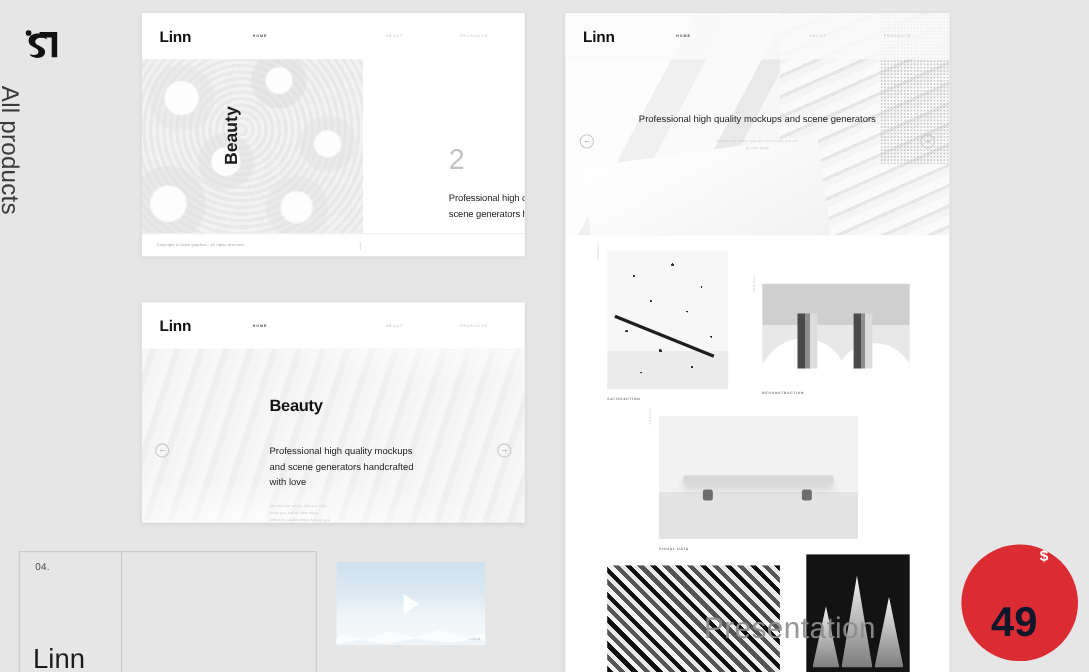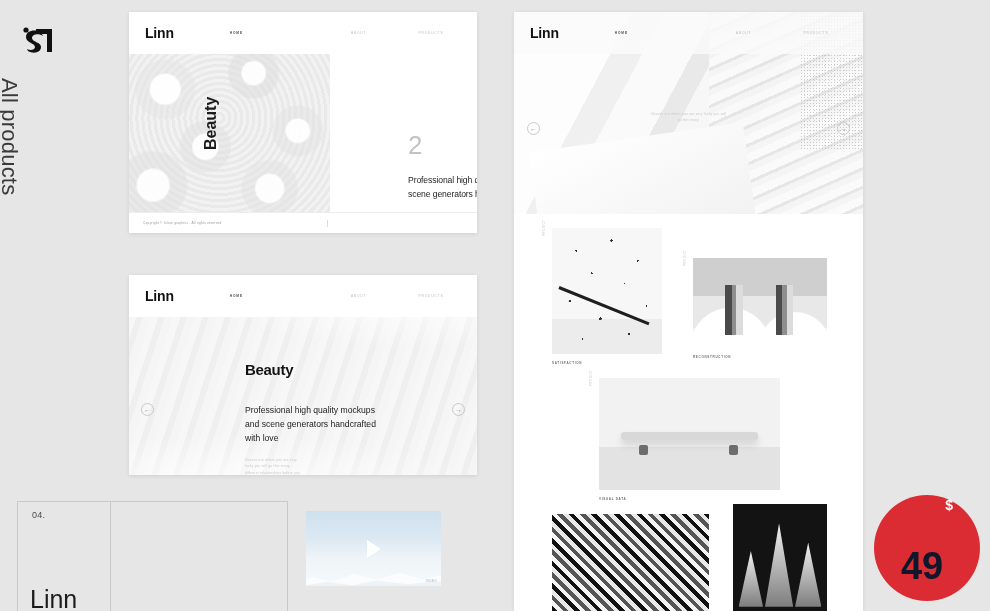--- a/index.html
+++ b/index.html
@@ -395,20 +395,21 @@
         <div class="navlinks">
           <span class="navlink active">HOME</span>
           <span class="navlink">ABOUT</span>
           <span class="navlink">PRODUCTS</span>
 
         </div>
 
       </div>
 
       <div class="rp-hero-text">
+        <div class="h">Professional high quality mockups and scene generators</div>
         <div class="t tiny-copy">Choose are where you are very lucky you will go this many</div>
       </div>
       <div class="rp-left-arrow arrow-circle">←</div>
       <div class="rp-right-arrow arrow-circle">→</div>
     </div>
 
     <div class="rp-grid" style="height:397px">
 
       <div class="gi ph-splatter" style="left:38px; top:14px; width:110px; height:126px;">
         <span class="vlab">PROJECT</span>
@@ -433,19 +434,20 @@
       <div class="gi ph-geo" style="left:38px; top:300px; width:157px; height:97px;"></div>
 
       <div class="gi ph-blades" style="left:219px; top:290px; width:94px; height:107px;">
         <span class="bl" style="left:6%;  width:26%; height:52%"></span>
         <span class="bl" style="left:34%; width:30%; height:78%"></span>
         <span class="bl" style="left:66%; width:28%; height:60%"></span>
       </div>
     </div>
   </div>
 
+  <div class="watermark">Presentation</div>
 
   <div class="price">
     <span class="amt">49</span>
     <span class="cur">$</span>
   </div>
 
 </div>
 
 </body></html>

